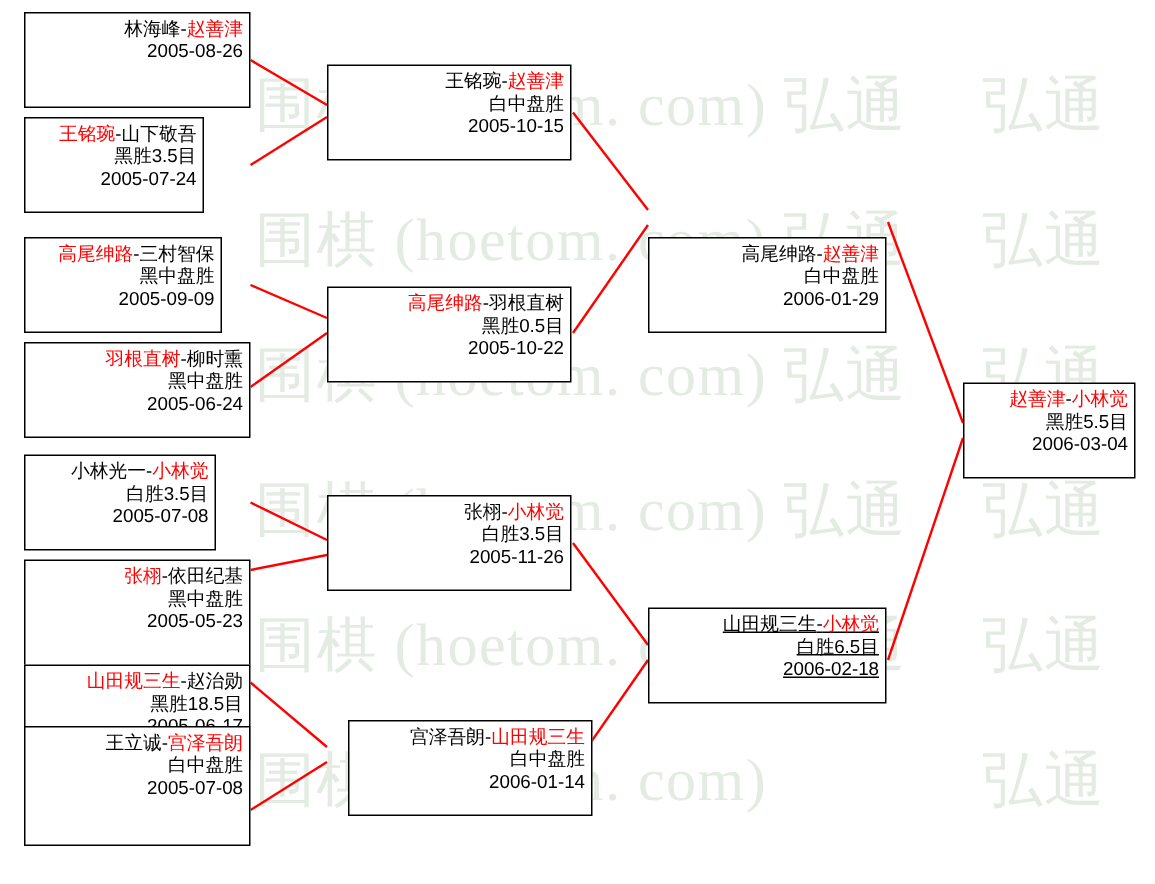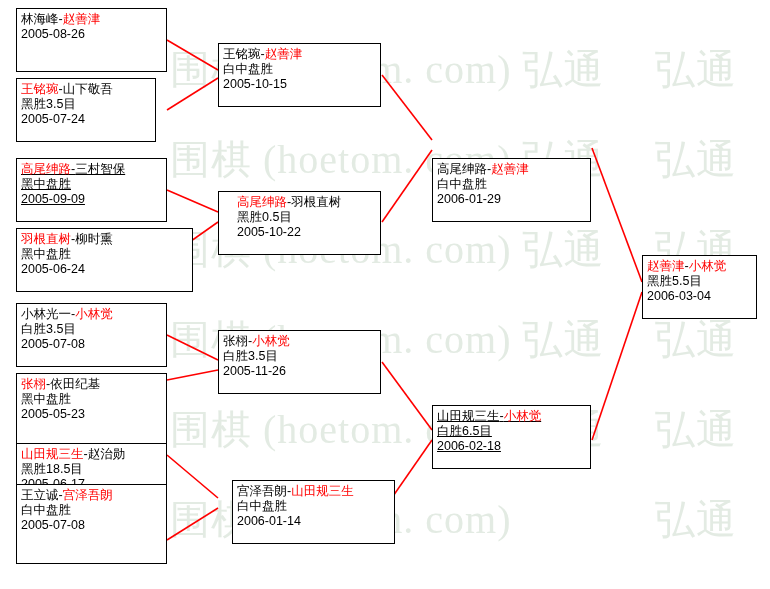--- a/index.html
+++ b/index.html
@@ -45,21 +45,21 @@
     width: 770px;
     height: 589px;
     z-index: 1;
     pointer-events: none;
   }
   .node {
     position: absolute;
     box-sizing: border-box;
     border: 1px solid #000000;
     background: #ffffff;
-    text-align: left;
+    text-align: right;
     font-size: 12.5px;
     line-height: 15px;
     padding: 3px 4px 4px 4px;
     z-index: 2;
     font-family: "Liberation Sans", sans-serif;
     color: #000000;
   }
   .node .ln {
     display: block;
     white-space: nowrap;
@@ -111,39 +111,39 @@
       <path d="M 592,148 L 642,282"></path>
       <path d="M 592,440 L 642,292"></path>
     </g>
   </svg>
 
   <div class="node" style="left:16px; top:8px; width:151px; height:64px;">
     <span class="ln"><span class="blk">林海峰</span><span class="blk">-</span><span class="red">赵善津</span></span>
     <span class="ln">2005-08-26</span>
   </div>
 
-  <div class="node" style="left:16px; top:78px; width:140px; height:64px;">
+  <div class="node" style="left:16px; top:78px; width:120px; height:64px;">
     <span class="ln"><span class="red">王铭琬</span><span class="blk">-</span><span class="blk">山下敬吾</span></span>
     <span class="ln">黑胜3.5目</span>
     <span class="ln">2005-07-24</span>
   </div>
 
-  <div class="node" style="left:16px; top:158px; width:151px; height:64px;text-decoration:underline;">
+  <div class="node" style="left:16px; top:158px; width:132px; height:64px;">
     <span class="ln"><span class="red">高尾绅路</span><span class="blk">-</span><span class="blk">三村智保</span></span>
     <span class="ln">黑中盘胜</span>
     <span class="ln">2005-09-09</span>
   </div>
 
-  <div class="node" style="left:16px; top:228px; width:177px; height:64px;">
+  <div class="node" style="left:16px; top:228px; width:151px; height:64px;">
     <span class="ln"><span class="red">羽根直树</span><span class="blk">-</span><span class="blk">柳时熏</span></span>
     <span class="ln">黑中盘胜</span>
     <span class="ln">2005-06-24</span>
   </div>
 
-  <div class="node" style="left:16px; top:303px; width:151px; height:64px;">
+  <div class="node" style="left:16px; top:303px; width:128px; height:64px;">
     <span class="ln"><span class="blk">小林光一</span><span class="blk">-</span><span class="red">小林觉</span></span>
     <span class="ln">白胜3.5目</span>
     <span class="ln">2005-07-08</span>
   </div>
 
   <div class="node" style="left:16px; top:373px; width:151px; height:72px;">
     <span class="ln"><span class="red">张栩</span><span class="blk">-</span><span class="blk">依田纪基</span></span>
     <span class="ln">黑中盘胜</span>
     <span class="ln">2005-05-23</span>
   </div>

